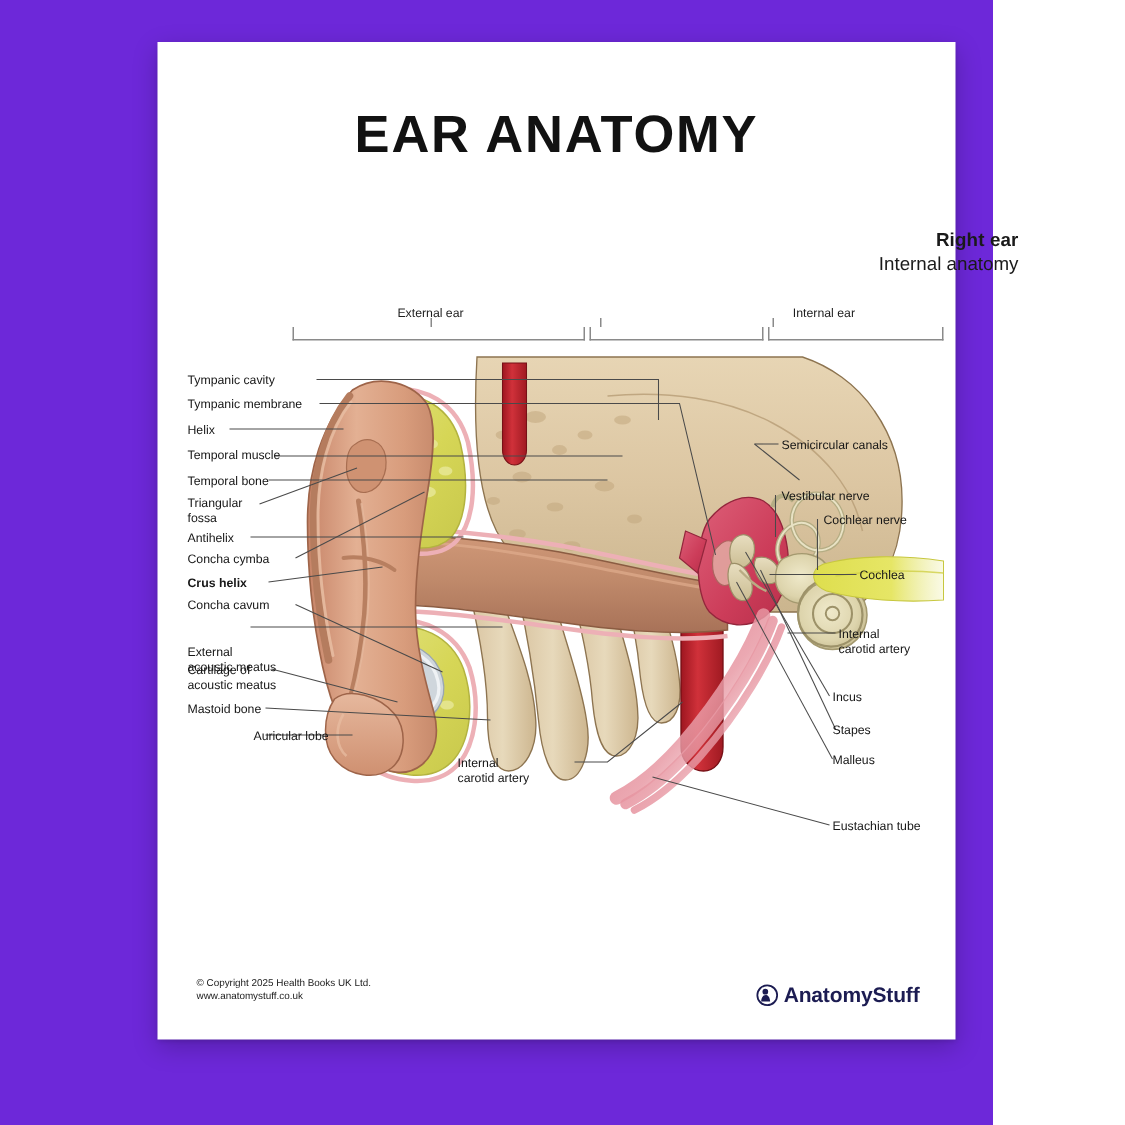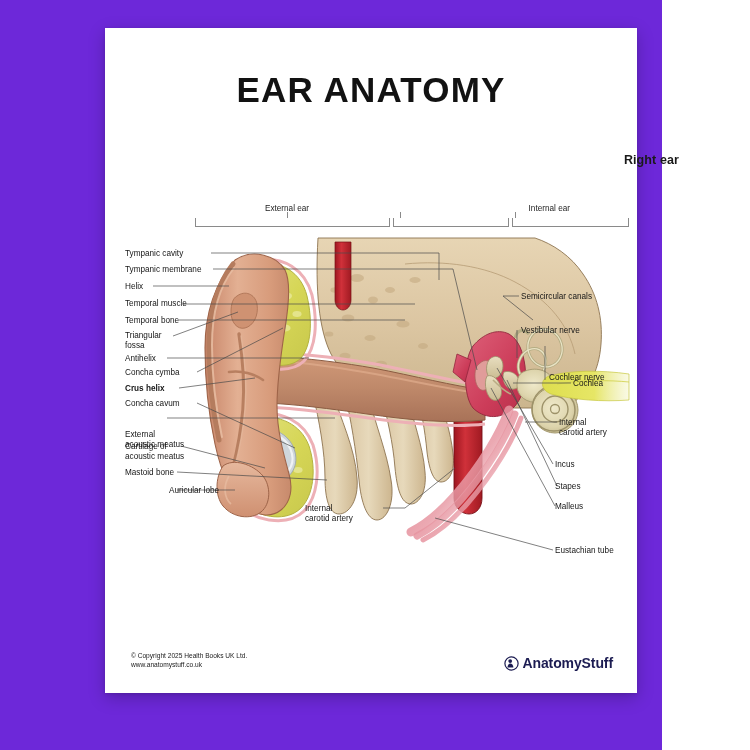--- a/index.html
+++ b/index.html
@@ -135,20 +135,21 @@
 <body>
 
 <div id="stage">
 
   <div id="poster">
 
     <div id="title">EAR ANATOMY</div>
 
     <div id="subtitle-wrap">
       <span id="subtitle-main">Right ear</span>
+      <span id="subtitle-sub">Internal anatomy</span>
     </div>
 
     <div class="region-label" style="left:127px; top:176px; width:110px;">External ear</div>
     <div class="region-label" style="left:245px; top:176px; width:100px;margin-top:44px;">Middle ear</div>
     <div class="region-label" style="left:355px; top:176px; width:110px;text-align:right;">Internal ear</div>
 
     <div class="bracket" style="left:90px; top:190px; width:193px;"></div>
     <div class="bracket-tick" style="left:182px; top:184px;"></div>
 
     <div class="bracket" style="left:288px; top:190px; width:114px;"></div>
@@ -421,21 +422,21 @@
     <div class="lbl leftal" style="left:20px; top:371px;">Concha cavum</div>
     <div class="lbl leftal" style="left:20px; top:386px;margin-top:16px;">External
 acoustic meatus</div>
     <div class="lbl leftal" style="left:20px; top:414px;">Cartilage of
 acoustic meatus</div>
     <div class="lbl leftal" style="left:20px; top:440px;">Mastoid bone</div>
     <div class="lbl leftal" style="left:20px; top:458px;margin-left:44px;">Auricular lobe</div>
 
     <div class="lbl right" style="left:416px; top:264px;">Semicircular canals</div>
     <div class="lbl right" style="left:416px; top:298px;">Vestibular nerve</div>
-    <div class="lbl right" style="left:444px; top:314px;margin-top:31px;">Cochlear nerve</div>
+    <div class="lbl right" style="left:444px; top:314px;">Cochlear nerve</div>
     <div class="lbl right" style="left:468px; top:351px;">Cochlea</div>
     <div class="lbl right" style="left:454px; top:390px;">Internal
 carotid artery</div>
     <div class="lbl right" style="left:450px; top:432px;">Incus</div>
     <div class="lbl right" style="left:450px; top:454px;">Stapes</div>
     <div class="lbl right" style="left:450px; top:474px;">Malleus</div>
     <div class="lbl right" style="left:450px; top:518px;">Eustachian tube</div>
 
     <div class="lbl leftal" style="left:200px; top:476px;">Internal
 carotid artery</div>

